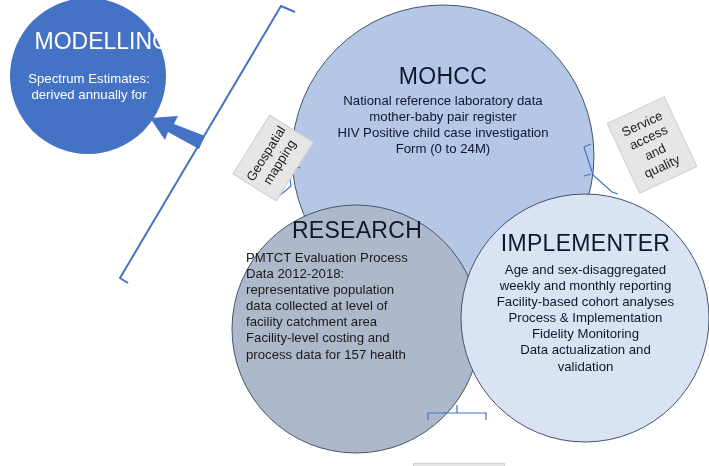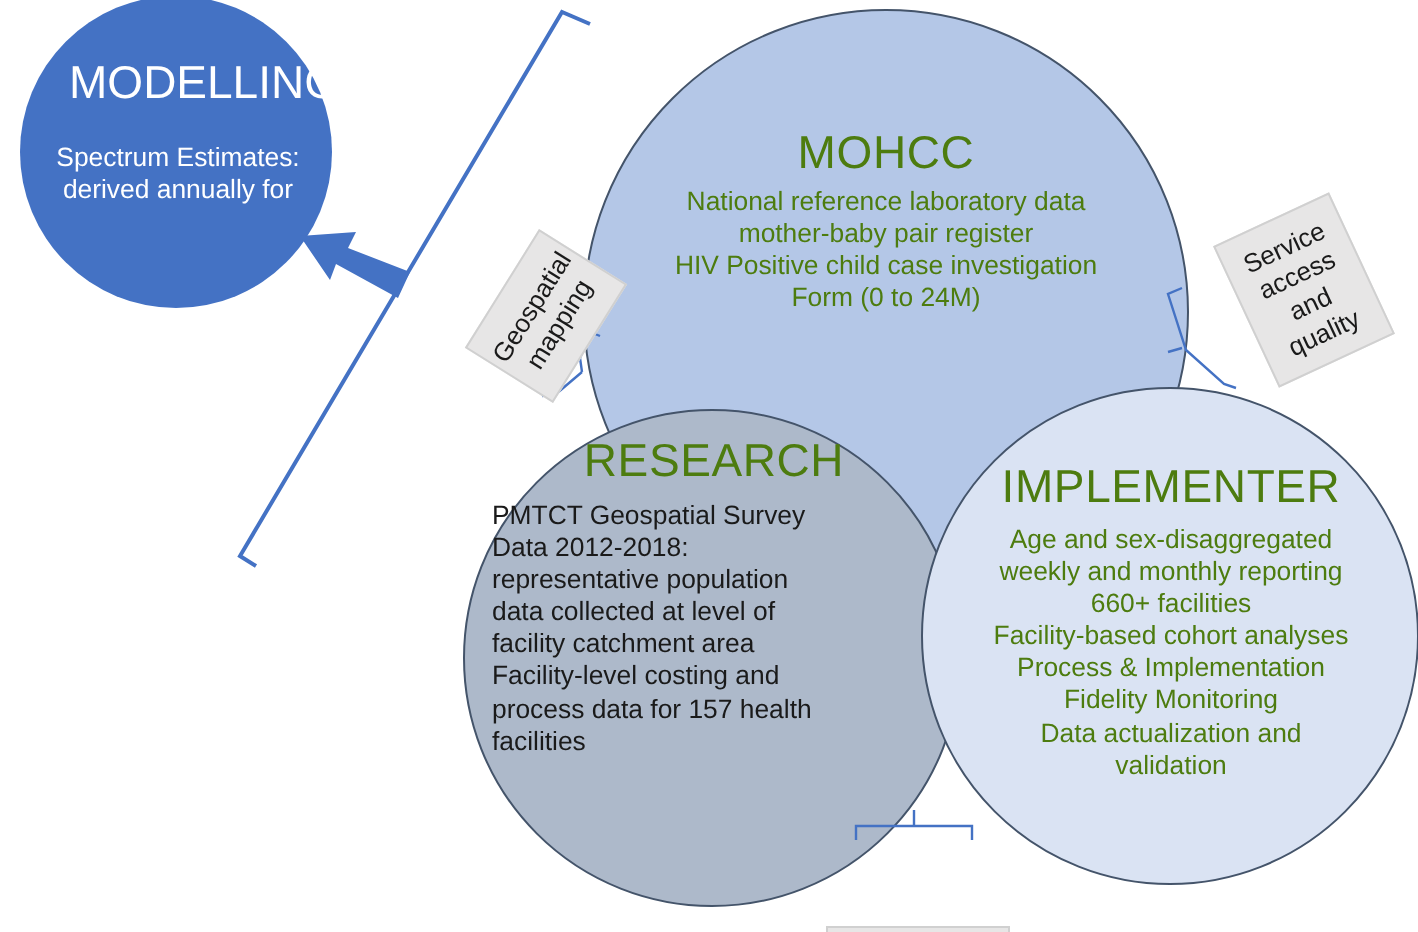--- a/index.html
+++ b/index.html
@@ -1,19 +1,19 @@
 <!DOCTYPE html>
 <html><head>
 <meta charset="utf-8">
 <style>
   html, body { margin:0; padding:0; background:#ffffff; }
   body { width:709px; height:466px; position:relative; overflow:hidden;
          font-family:"Liberation Sans", "DejaVu Sans", sans-serif; }
   svg.bg { position:absolute; left:0; top:0; }
-  .txt { position:absolute; text-align:center; color:#4d7c0f; line-height:1.22; }
+  .txt { position:absolute; text-align:center; color:#0f172a; line-height:1.22; }
   .title { font-size:23px; letter-spacing:0.3px; }
   .body { font-size:13.2px; }
   .modelling-title { position:absolute; left:8px; top:28px; width:162px; text-align:right;
                      color:#ffffff; font-size:23px; }
   .modelling-body { position:absolute; left:8px; top:71px; width:162px; text-align:center;
                     color:#ffffff; font-size:13.2px; line-height:1.24; }
   .mohcc-title { left:318px; top:62px; width:250px; }
   .mohcc-body { left:298px; top:93px; width:290px; }
   .research-title { left:262px; top:216px; width:190px; }
   .research-body { position:absolute; left:246px; top:250px; width:210px; text-align:left;
@@ -74,35 +74,33 @@
 <div class="txt title mohcc-title">MOHCC</div>
 <div class="txt body mohcc-body">
   <div>National reference laboratory data</div>
   <div>mother-baby pair register</div>
   <div>HIV Positive child case investigation</div>
   <div>Form (0 to 24M)</div>
 </div>
 
 <div class="txt title research-title">RESEARCH</div>
 <div class="research-body">
-  <div>PMTCT Geospatial Survey</div>
+  <div>PMTCT Evaluation Process</div>
   <div>Data 2012-2018:</div>
   <div>representative population</div>
   <div>data collected at level of</div>
   <div>facility catchment area</div>
   <div>Facility-level costing and</div>
   <div>process data for 157 health</div>
-  <div>facilities</div>
 </div>
 
 <div class="txt title impl-title">IMPLEMENTER</div>
 <div class="txt body impl-body">
   <div>Age and sex-disaggregated</div>
   <div>weekly and monthly reporting</div>
-  <div>660+ facilities</div>
   <div>Facility-based cohort analyses</div>
   <div>Process &amp; Implementation</div>
   <div>Fidelity Monitoring</div>
   <div>Data actualization and</div>
   <div>validation</div>
 </div>
 
 <div class="label-box geo">
   <div>
     <div>Geospatial</div>

